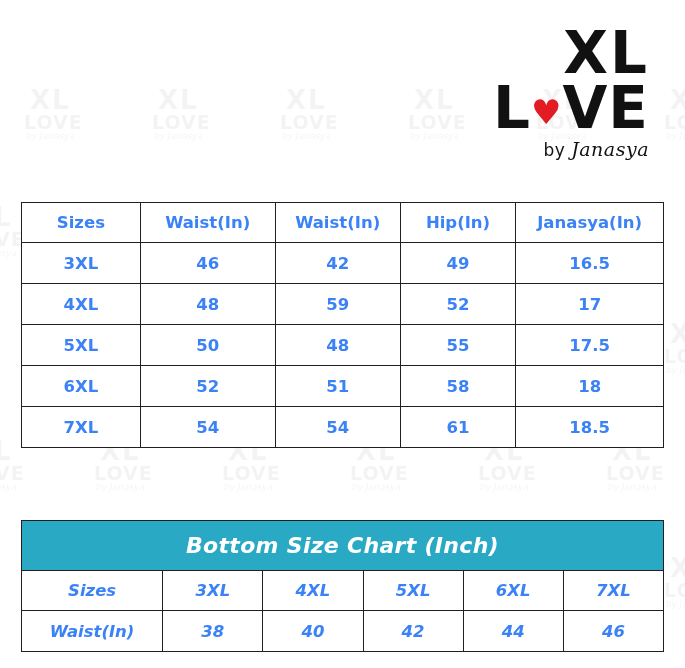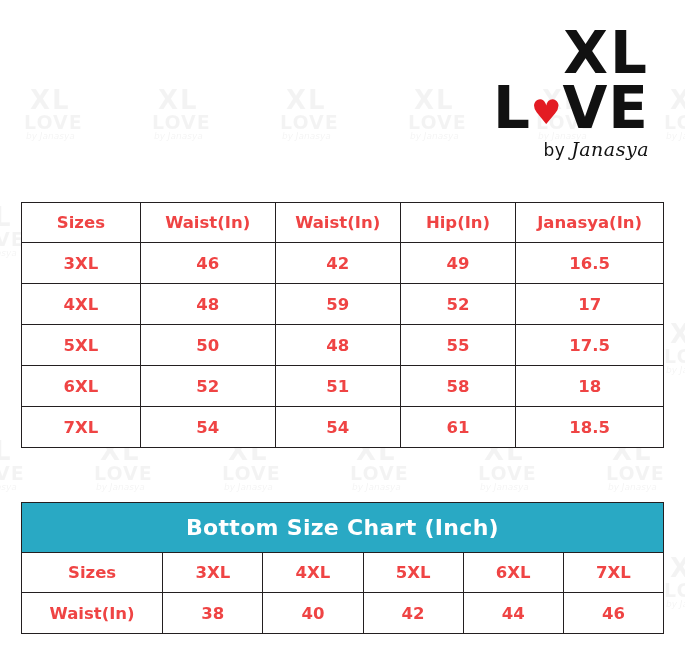--- a/index.html
+++ b/index.html
@@ -98,32 +98,32 @@
 
   
   .table-wrap {
     position: absolute;
     left: 21px;
     width: 643px;
     z-index: 1;
     background: #fff;
   }
   #kurta-wrap { top: 202px; }
-  #bottom-wrap { top: 502px; }
+  #bottom-wrap { top: 520px; font-style: italic; }
 
   table {
     border-collapse: collapse;
     width: 100%;
     table-layout: fixed;
   }
   td, th {
     border: 1px solid #231f20;
     text-align: center;
     font-family: "DejaVu Sans", sans-serif;
-    color: #ef4444;
+    color: #3b82f6;
     background: #fff;
   }
   .title-cell {
     background: #29a9c4;
     color: #ffffff;
     font-size: 22px;
     font-weight: bold;
     height: 47px;
     letter-spacing: 0.3px;
   }

